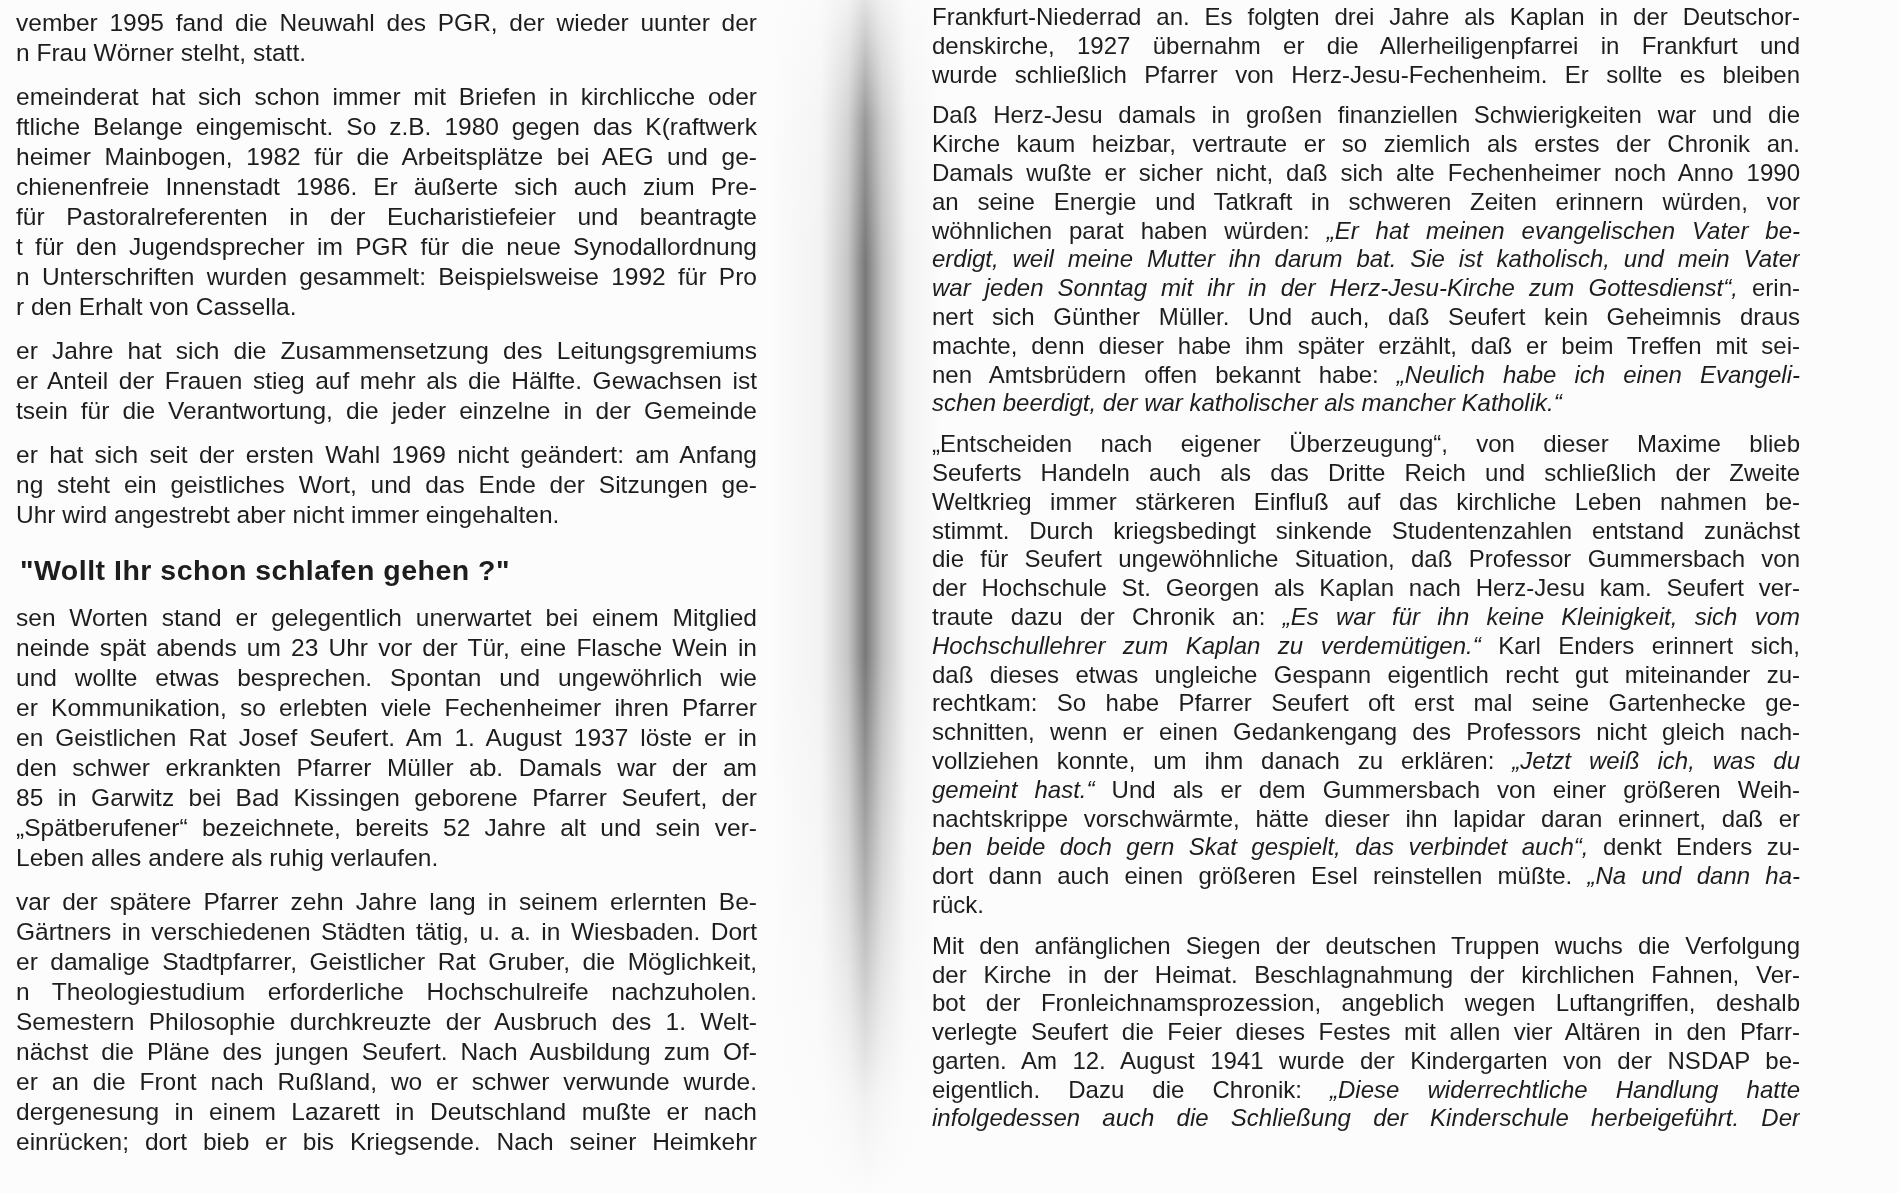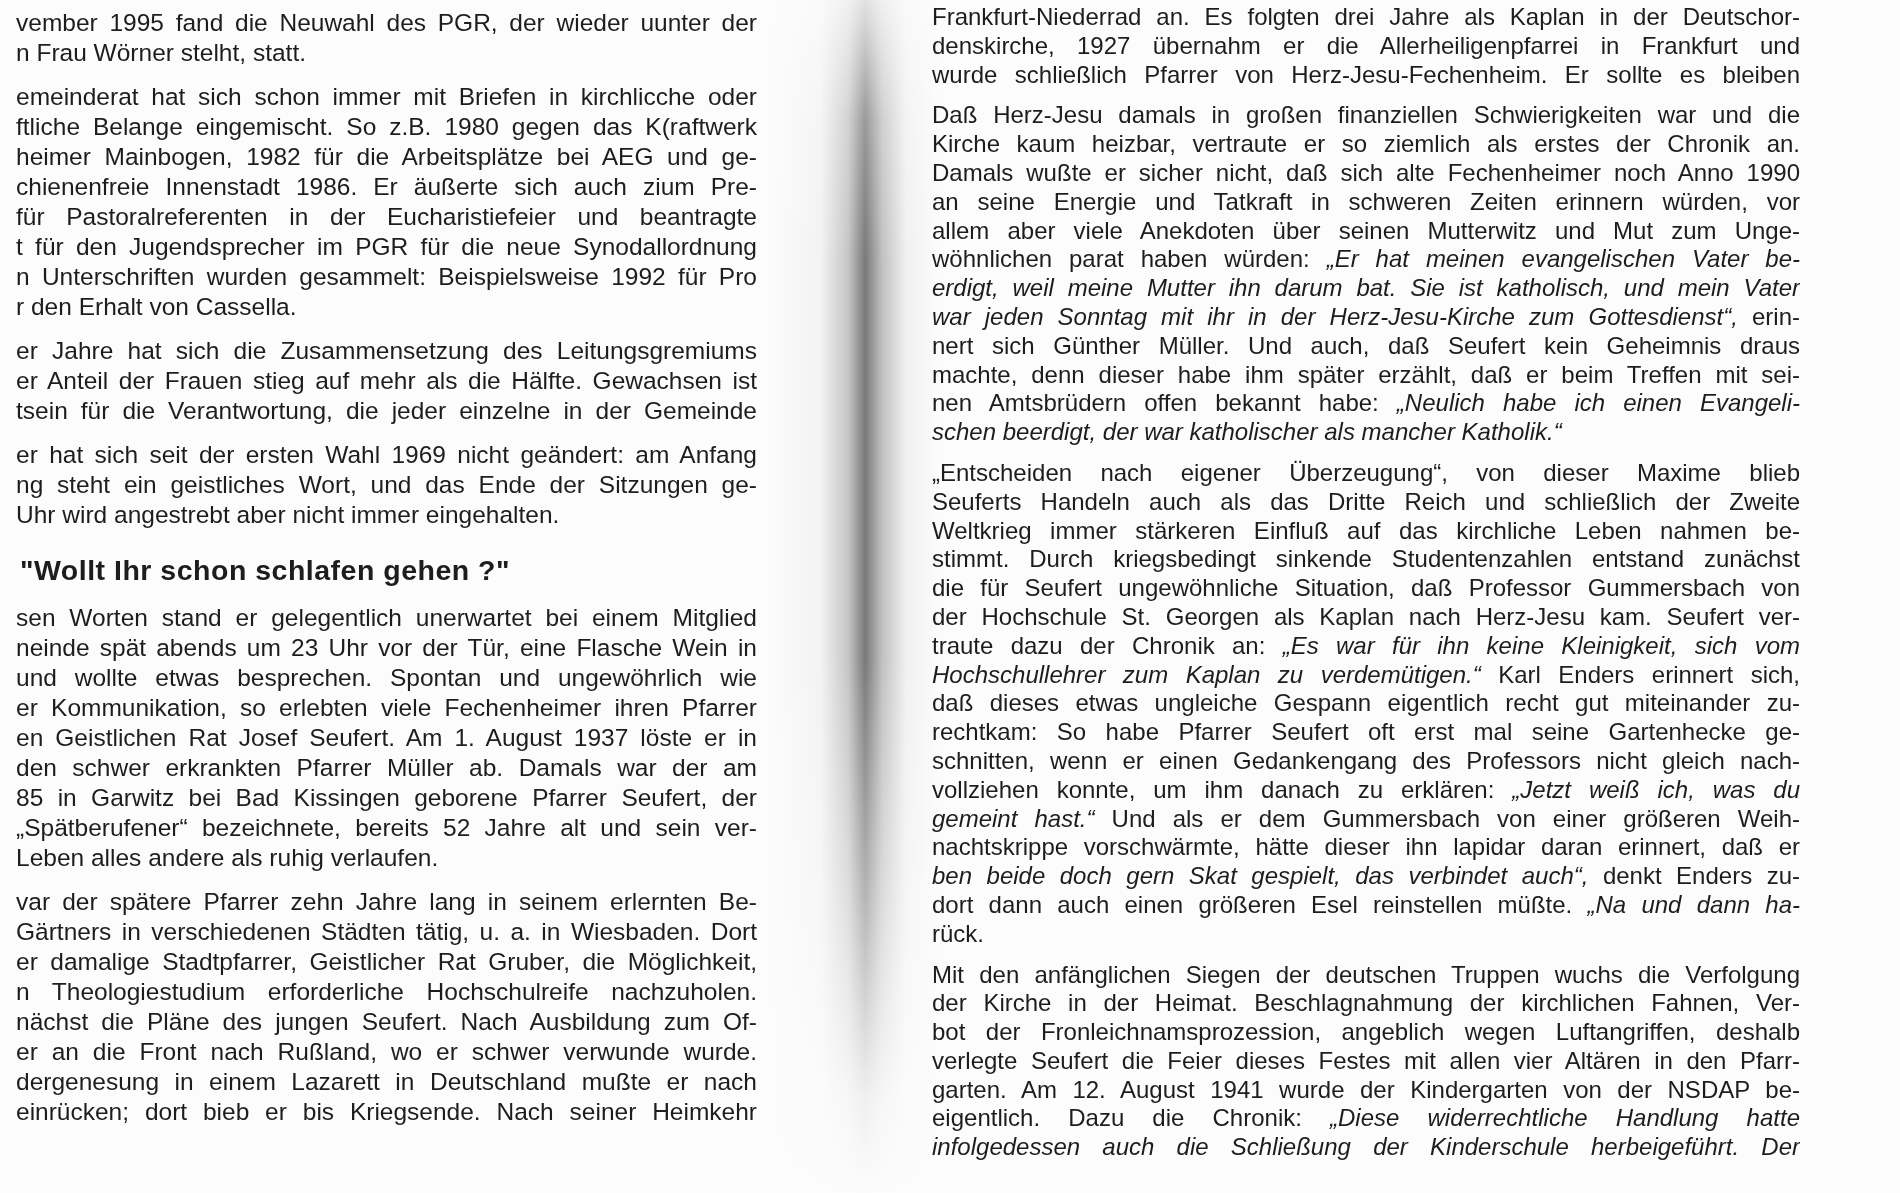--- a/index.html
+++ b/index.html
@@ -91,20 +91,21 @@
       <div class="line j"><span>den schwer erkrankten Pfarrer Müller ab. Damals war der am</span></div>
       <div class="line j"><span>85 in Garwitz bei Bad Kissingen geborene Pfarrer Seufert, der</span></div>
       <div class="line j"><span>„Spätberufener“ bezeichnete, bereits 52 Jahre alt und sein ver-</span></div>
       <div class="line"><span>Leben alles andere als ruhig verlaufen.</span></div>
     </div>
     <div class="para">
       <div class="line j"><span>var der spätere Pfarrer zehn Jahre lang in seinem erlernten Be-</span></div>
       <div class="line j"><span>Gärtners in verschiedenen Städten tätig, u. a. in Wiesbaden. Dort</span></div>
       <div class="line j"><span>er damalige Stadtpfarrer, Geistlicher Rat Gruber, die Möglichkeit,</span></div>
       <div class="line j"><span>n Theologiestudium erforderliche Hochschulreife nachzuholen.</span></div>
+      <div class="line j"><span>Semestern Philosophie durchkreuzte der Ausbruch des 1. Welt-</span></div>
       <div class="line j"><span>nächst die Pläne des jungen Seufert. Nach Ausbildung zum Of-</span></div>
       <div class="line j"><span>er an die Front nach Rußland, wo er schwer verwunde wurde.</span></div>
       <div class="line j"><span>dergenesung in einem Lazarett in Deutschland mußte er nach</span></div>
       <div class="line j"><span>einrücken; dort bieb er bis Kriegsende. Nach seiner Heimkehr</span></div>
     </div>
   </div>
 
 <div id="gutter"></div>
 <div id="gutter-fade"></div>
 
@@ -112,21 +113,20 @@
     <div class="para">
       <div class="line j"><span>Frankfurt-Niederrad an. Es folgten drei Jahre als Kaplan in der Deutschor-</span></div>
       <div class="line j"><span>denskirche, 1927 übernahm er die Allerheiligenpfarrei in Frankfurt und</span></div>
       <div class="line j"><span>wurde schließlich Pfarrer von Herz-Jesu-Fechenheim. Er sollte es bleiben</span></div>
     </div>
     <div class="para">
       <div class="line j"><span>Daß Herz-Jesu damals in großen finanziellen Schwierigkeiten war und die</span></div>
       <div class="line j"><span>Kirche kaum heizbar, vertraute er so ziemlich als erstes der Chronik an.</span></div>
       <div class="line j"><span>Damals wußte er sicher nicht, daß sich alte Fechenheimer noch Anno 1990</span></div>
       <div class="line j"><span>an seine Energie und Tatkraft in schweren Zeiten erinnern würden, vor</span></div>
-      <div class="line j"><span>allem aber viele Anekdoten über seinen Mutterwitz und Mut zum Unge-</span></div>
       <div class="line j"><span>wöhnlichen parat haben würden: </span><span class="i">„Er hat meinen evangelischen Vater be-</span></div>
       <div class="line j"><span class="i">erdigt, weil meine Mutter ihn darum bat. Sie ist katholisch, und mein Vater</span></div>
       <div class="line j"><span class="i">war jeden Sonntag mit ihr in der Herz-Jesu-Kirche zum Gottesdienst“,</span><span> erin-</span></div>
       <div class="line j"><span>nert sich Günther Müller. Und auch, daß Seufert kein Geheimnis draus</span></div>
       <div class="line j"><span>machte, denn dieser habe ihm später erzählt, daß er beim Treffen mit sei-</span></div>
       <div class="line j"><span>nen Amtsbrüdern offen bekannt habe: </span><span class="i">„Neulich habe ich einen Evangeli-</span></div>
       <div class="line"><span class="i">schen beerdigt, der war katholischer als mancher Katholik.“</span></div>
     </div>
     <div class="para">
       <div class="line j"><span>„Entscheiden nach eigener Überzeugung“, von dieser Maxime blieb</span></div>

